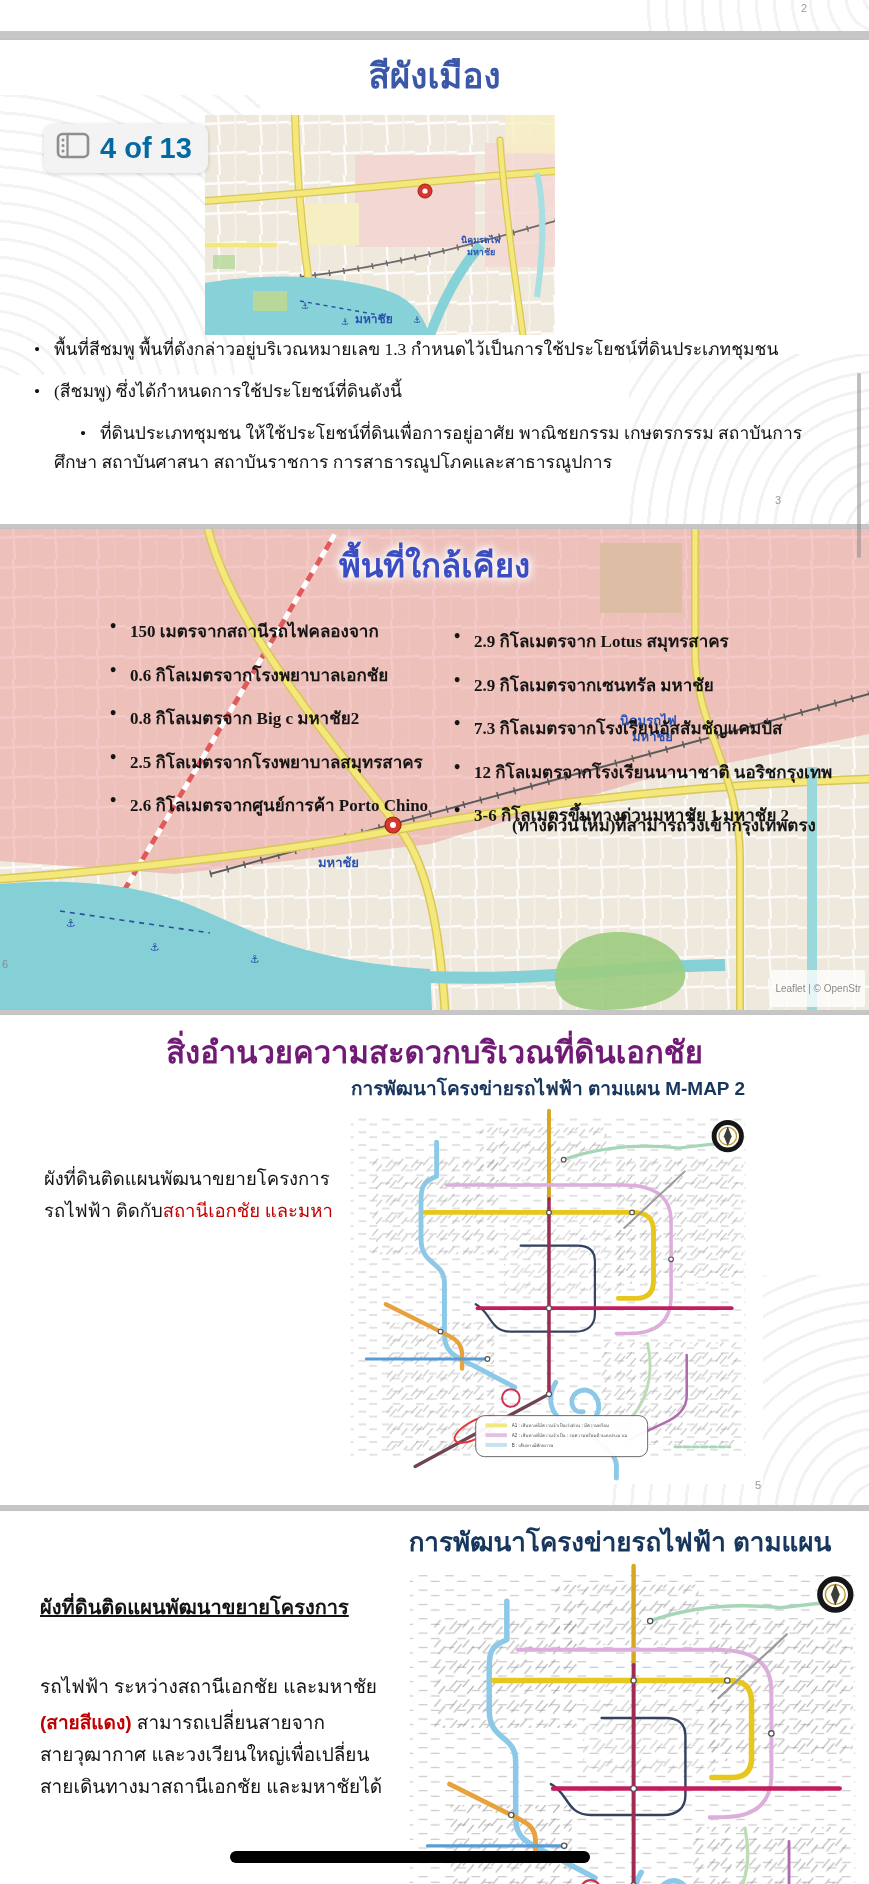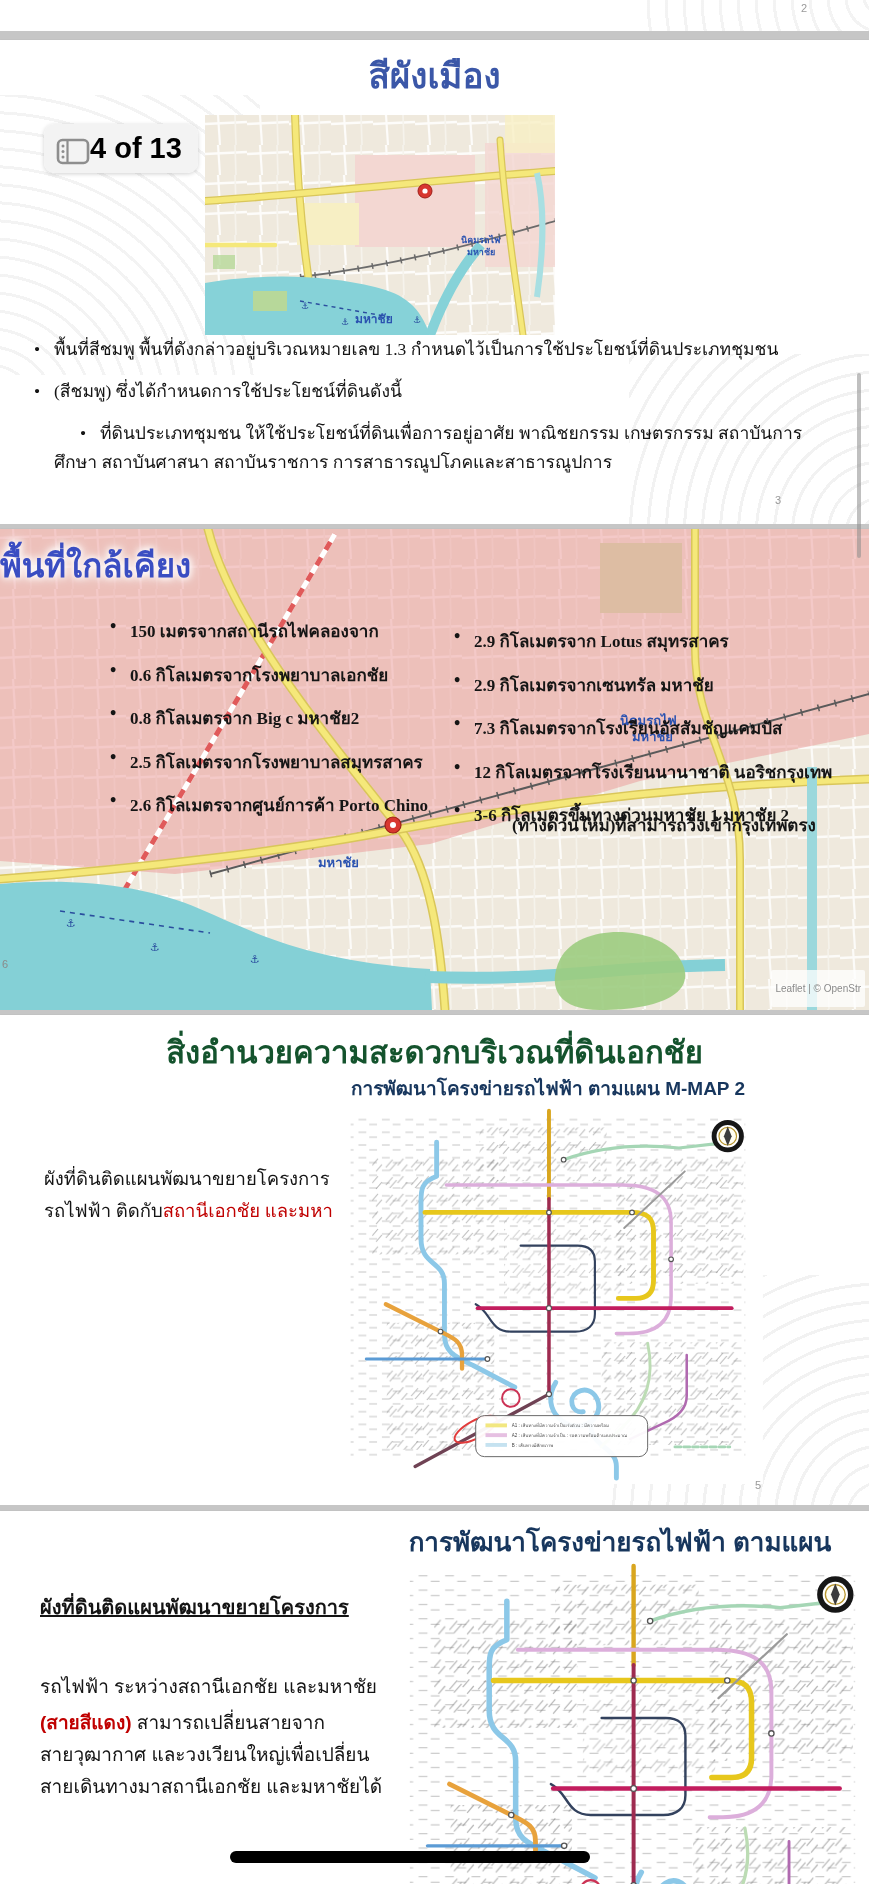--- a/index.html
+++ b/index.html
@@ -8,41 +8,41 @@
   .slide{position:absolute;left:0;width:869px;background:#fff;box-shadow:0 1px 2px rgba(0,0,0,.25);}
   .gap{position:absolute;left:0;width:869px;background:#c6c6c6;}
   .arcs{position:absolute;pointer-events:none;opacity:.65;}
   .arcs.br{background:repeating-radial-gradient(circle at 105% 105%, rgba(255,255,255,0) 0 15px, #ebebeb 15px 18px);}
   .arcs.tl{background:repeating-radial-gradient(circle at -5% 115%, rgba(255,255,255,0) 0 15px, #ededed 15px 18px);}
   .arcs.tr{background:repeating-radial-gradient(circle at 105% -10%, rgba(255,255,255,0) 0 15px, #ededed 15px 18px);}
   .pgnum{position:absolute;color:#9a9a9a;font-size:11px;font-family:"Liberation Sans",sans-serif;}
   h1,h2,h3,p,ul,li{margin:0;padding:0;}
   
   .titleA{position:absolute;top:8px;left:0;width:100%;text-align:center;font-size:35px;font-weight:700;color:#3b57a8;}
-  .badge{position:absolute;left:44px;top:84px;display:flex;align-items:flex-end;
+  .badge{position:absolute;left:44px;top:84px;display:flex;align-items:flex-start;gap:10px;
          background:rgba(242,242,242,.94);border-radius:10px;padding:8px 16px 8px 12px;
          box-shadow:0 1px 4px rgba(0,0,0,.18);font-family:"Liberation Sans",sans-serif;
-         font-weight:700;font-size:29px;color:#000000;}
+         font-weight:700;font-size:29px;color:#0369a1;}
   .bullets{position:absolute;left:28px;top:295px;width:812px;list-style:none;font-size:17.5px;color:#141414;}
   .bullets li{position:relative;padding-left:26px;margin-bottom:13px;line-height:1.65;}
   .bullets li::before{content:"•";position:absolute;left:6px;top:0;color:#141414;}
   .bullets li.indent{text-indent:46px;}
   
-  .titleB{position:absolute;top:10px;left:0;width:100%;text-align:left;font-size:33px;font-weight:700;color:#3a4dc2;
+  .titleB{position:absolute;top:10px;left:0;width:100%;text-align:center;font-size:33px;font-weight:700;color:#3a4dc2;
           text-shadow:0 0 6px #fff,0 0 10px #fff,0 0 14px rgba(255,255,255,.9);}
   .colList{position:absolute;list-style:none;font-size:17px;font-weight:600;color:#151515;}
   .colList li{position:relative;padding-left:22px;margin-bottom:16.5px;white-space:nowrap;}
   .colList li::before{content:"•";position:absolute;left:2px;top:-1px;font-size:18px;}
   .noteB{position:absolute;left:512px;top:282px;font-size:17px;font-weight:600;color:#151515;white-space:nowrap;}
   .attr{position:absolute;right:4px;bottom:3px;font-family:"Liberation Sans",sans-serif;font-size:10px;color:#8a8a8a;
         background:rgba(255,255,255,.75);padding:13px 4px;border-radius:2px;}
   .edge6{position:absolute;left:2px;bottom:40px;font-family:"Liberation Sans",sans-serif;font-size:11px;color:#8a8a8a;}
   
   .titleC{position:absolute;top:12px;left:0;width:100%;text-align:center;font-size:31px;font-weight:700;
-          color:#14532d;font-family:"Liberation Sans",sans-serif;}
+          color:#701a75;font-family:"Liberation Sans",sans-serif;}
   .mapTitle{position:absolute;text-align:center;font-family:"Liberation Sans",sans-serif;
             font-weight:700;color:#17365d;}
   .capC{position:absolute;left:44px;top:148px;font-size:18.5px;line-height:1.75;color:#141414;}
   .red{color:#c00000;}
   
   .headD{position:absolute;left:40px;top:80px;font-size:20px;font-weight:700;color:#141414;
          text-decoration:underline;font-family:"Liberation Sans",sans-serif;}
   .lineD{position:absolute;left:40px;font-size:19px;color:#141414;font-family:"Liberation Sans",sans-serif;white-space:nowrap;}
   
   .homebar{position:absolute;left:230px;top:1851px;width:360px;height:12px;border-radius:6px;background:#000;}

